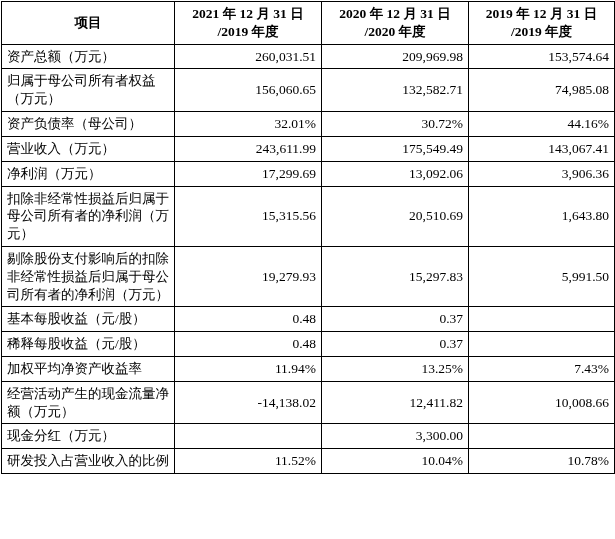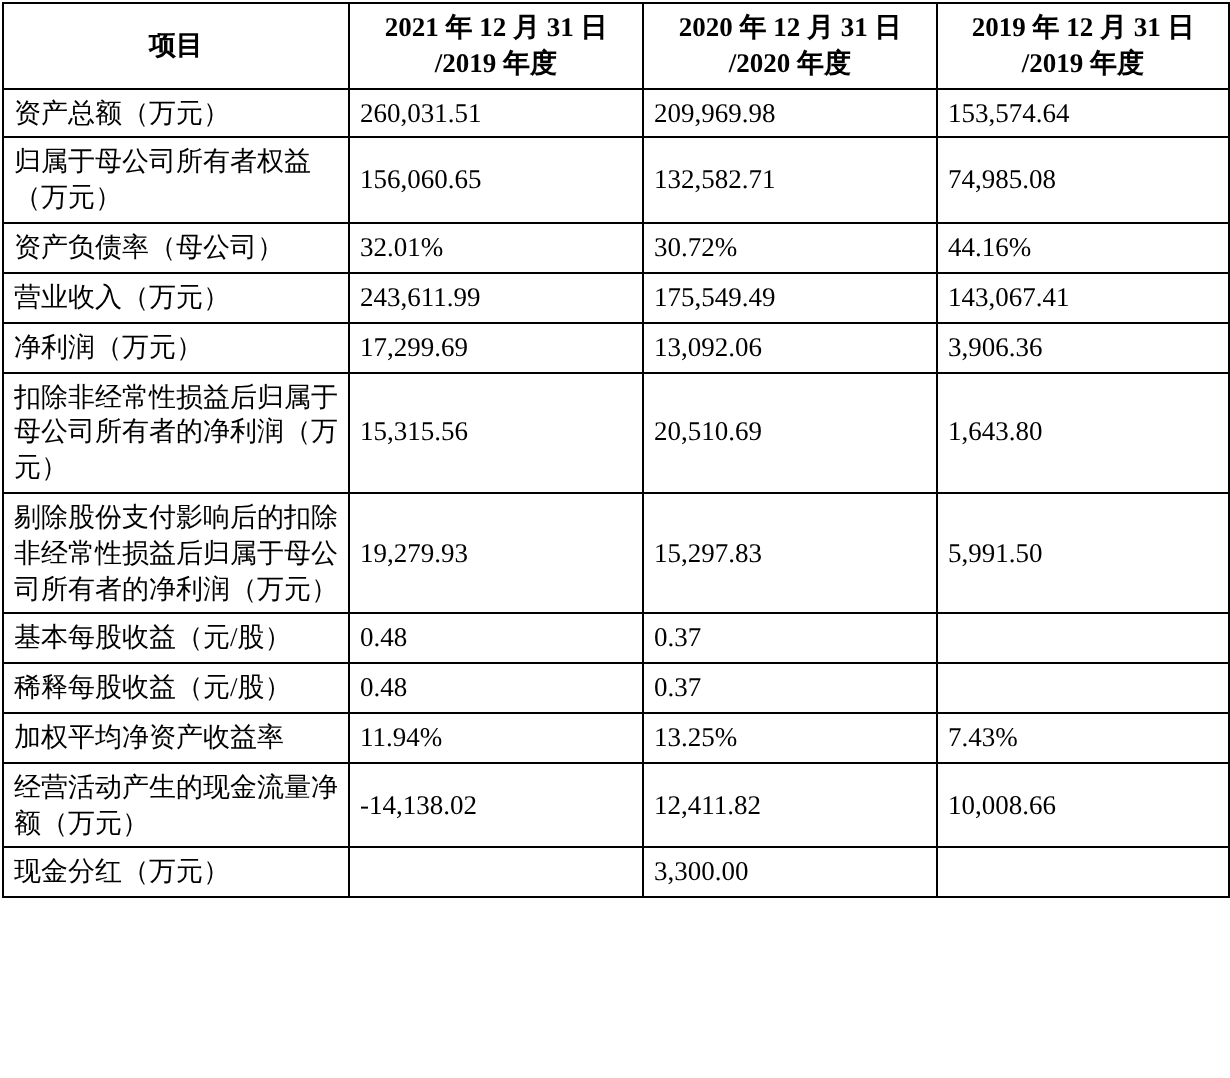--- a/index.html
+++ b/index.html
@@ -51,20 +51,21 @@
   }
   thead th .hline {
     display: block;
     white-space: nowrap;
   }
   td.label {
     text-align: left;
     word-break: break-all;
   }
   td.num {
+    text-align: right;
     padding-right: 6px;
   }
   td.empty {
     text-align: right;
   }
 </style>
 </head>
 <body>
 
 <div class="sheet">
@@ -158,15 +159,21 @@
         <td class="num">-14,138.02</td>
         <td class="num">12,411.82</td>
         <td class="num">10,008.66</td>
       </tr>
       <tr>
         <td class="label">现金分红（万元）</td>
         <td class="num empty"></td>
         <td class="num">3,300.00</td>
         <td class="num empty"></td>
       </tr>
+      <tr>
+        <td class="label">研发投入占营业收入的比例</td>
+        <td class="num">11.52%</td>
+        <td class="num">10.04%</td>
+        <td class="num">10.78%</td>
+      </tr>
     </tbody>
   </table>
 </div>
 
 </body></html>

